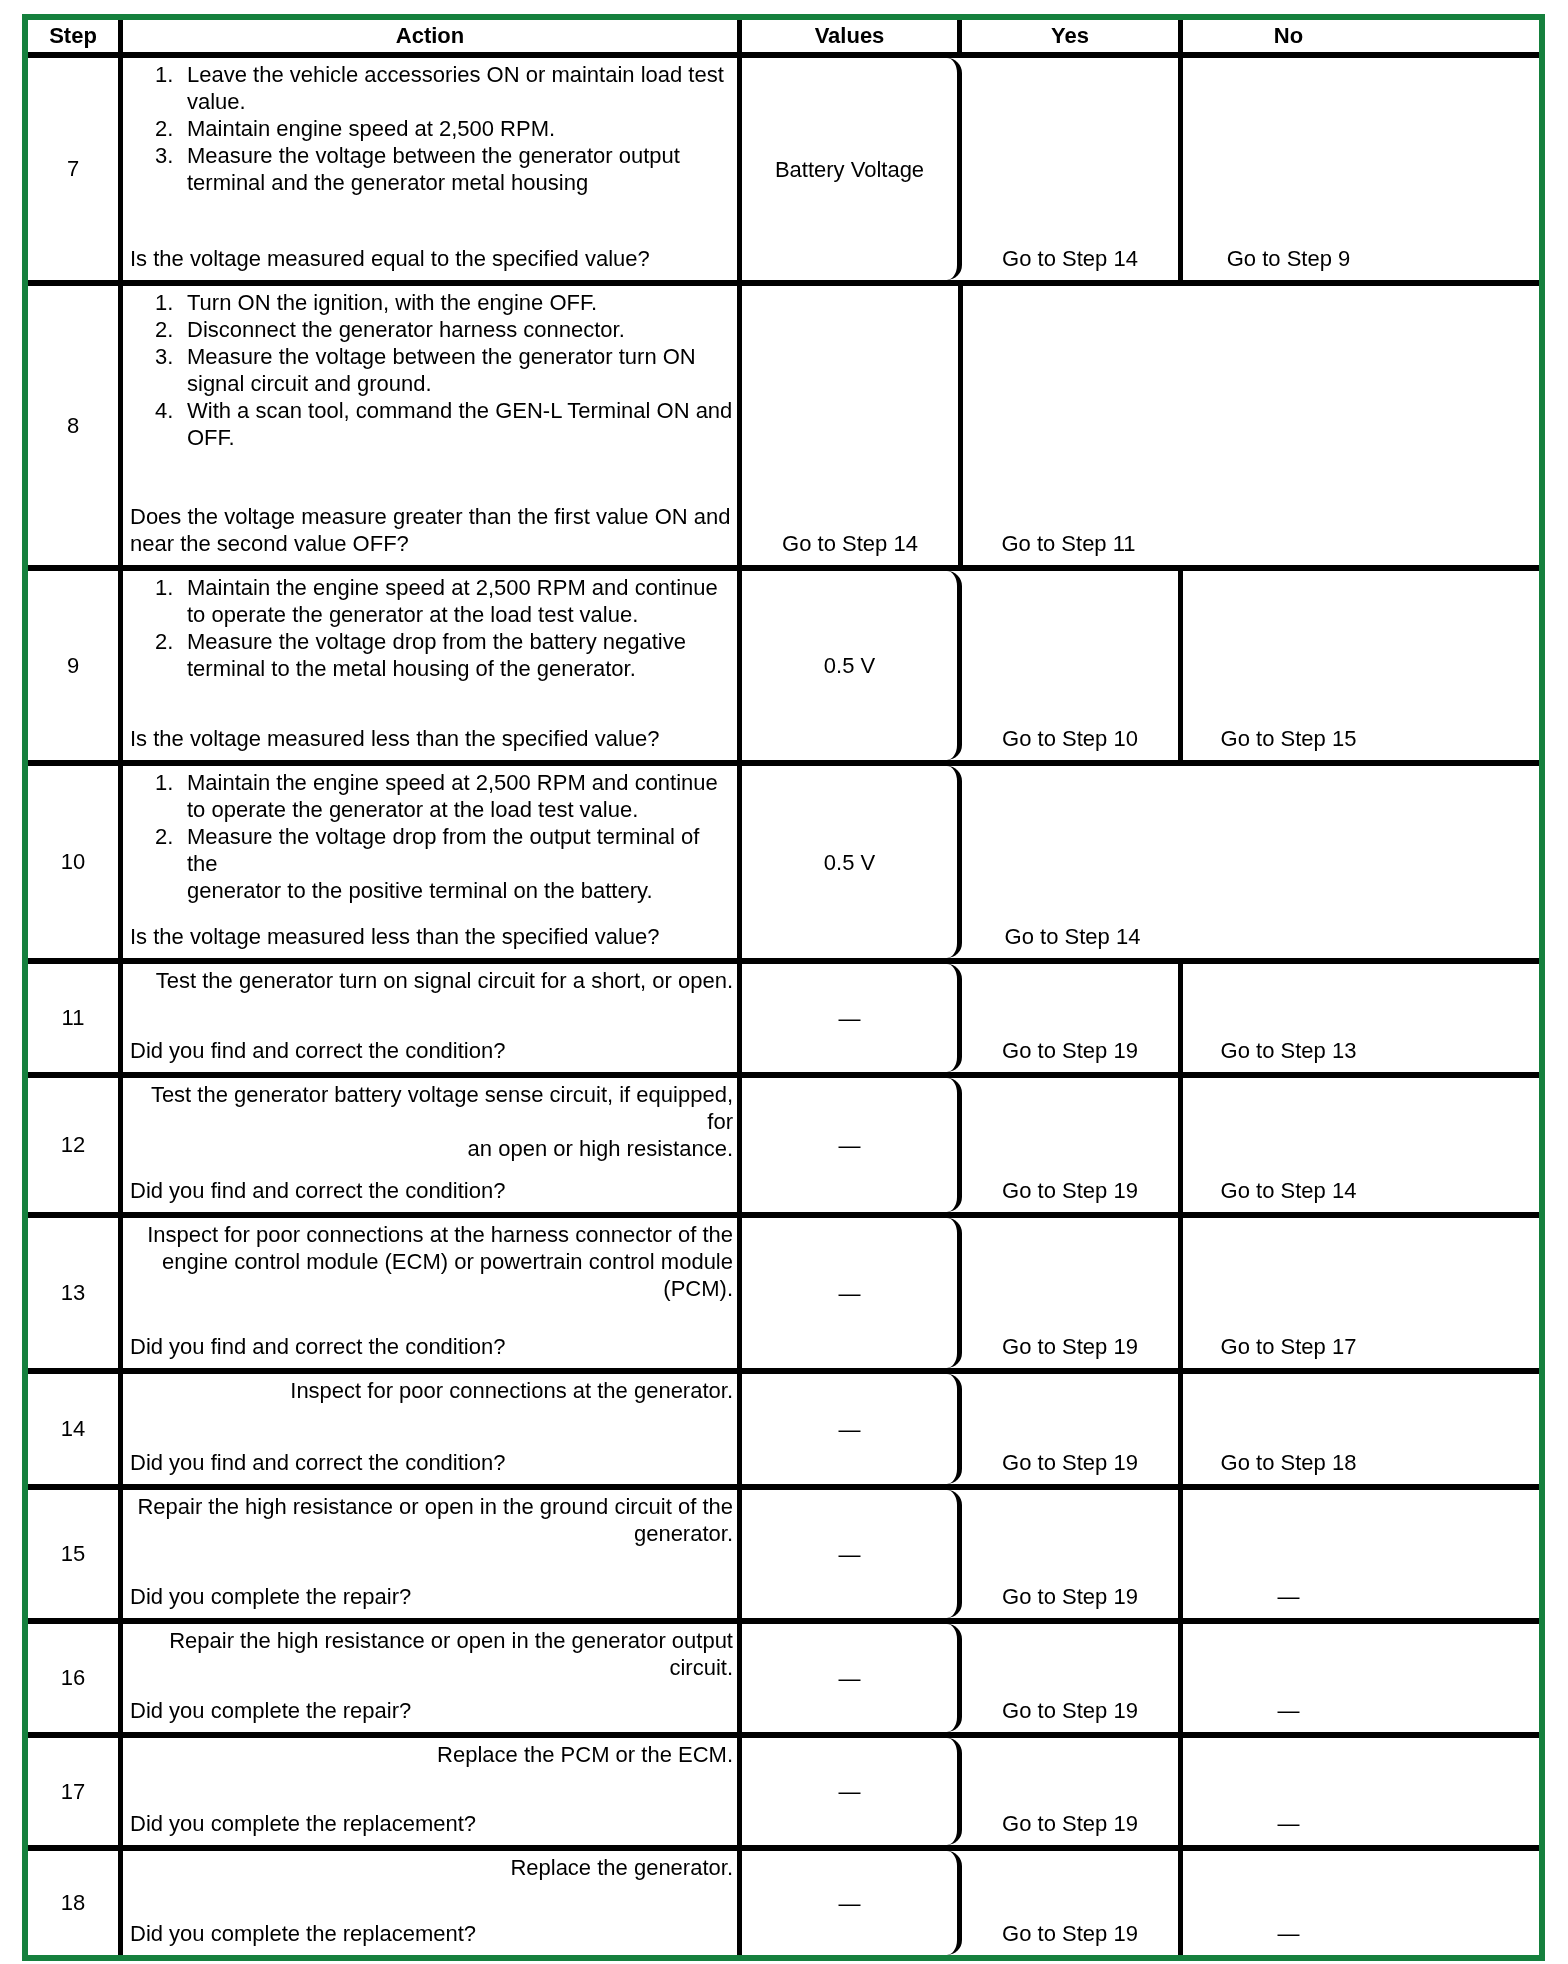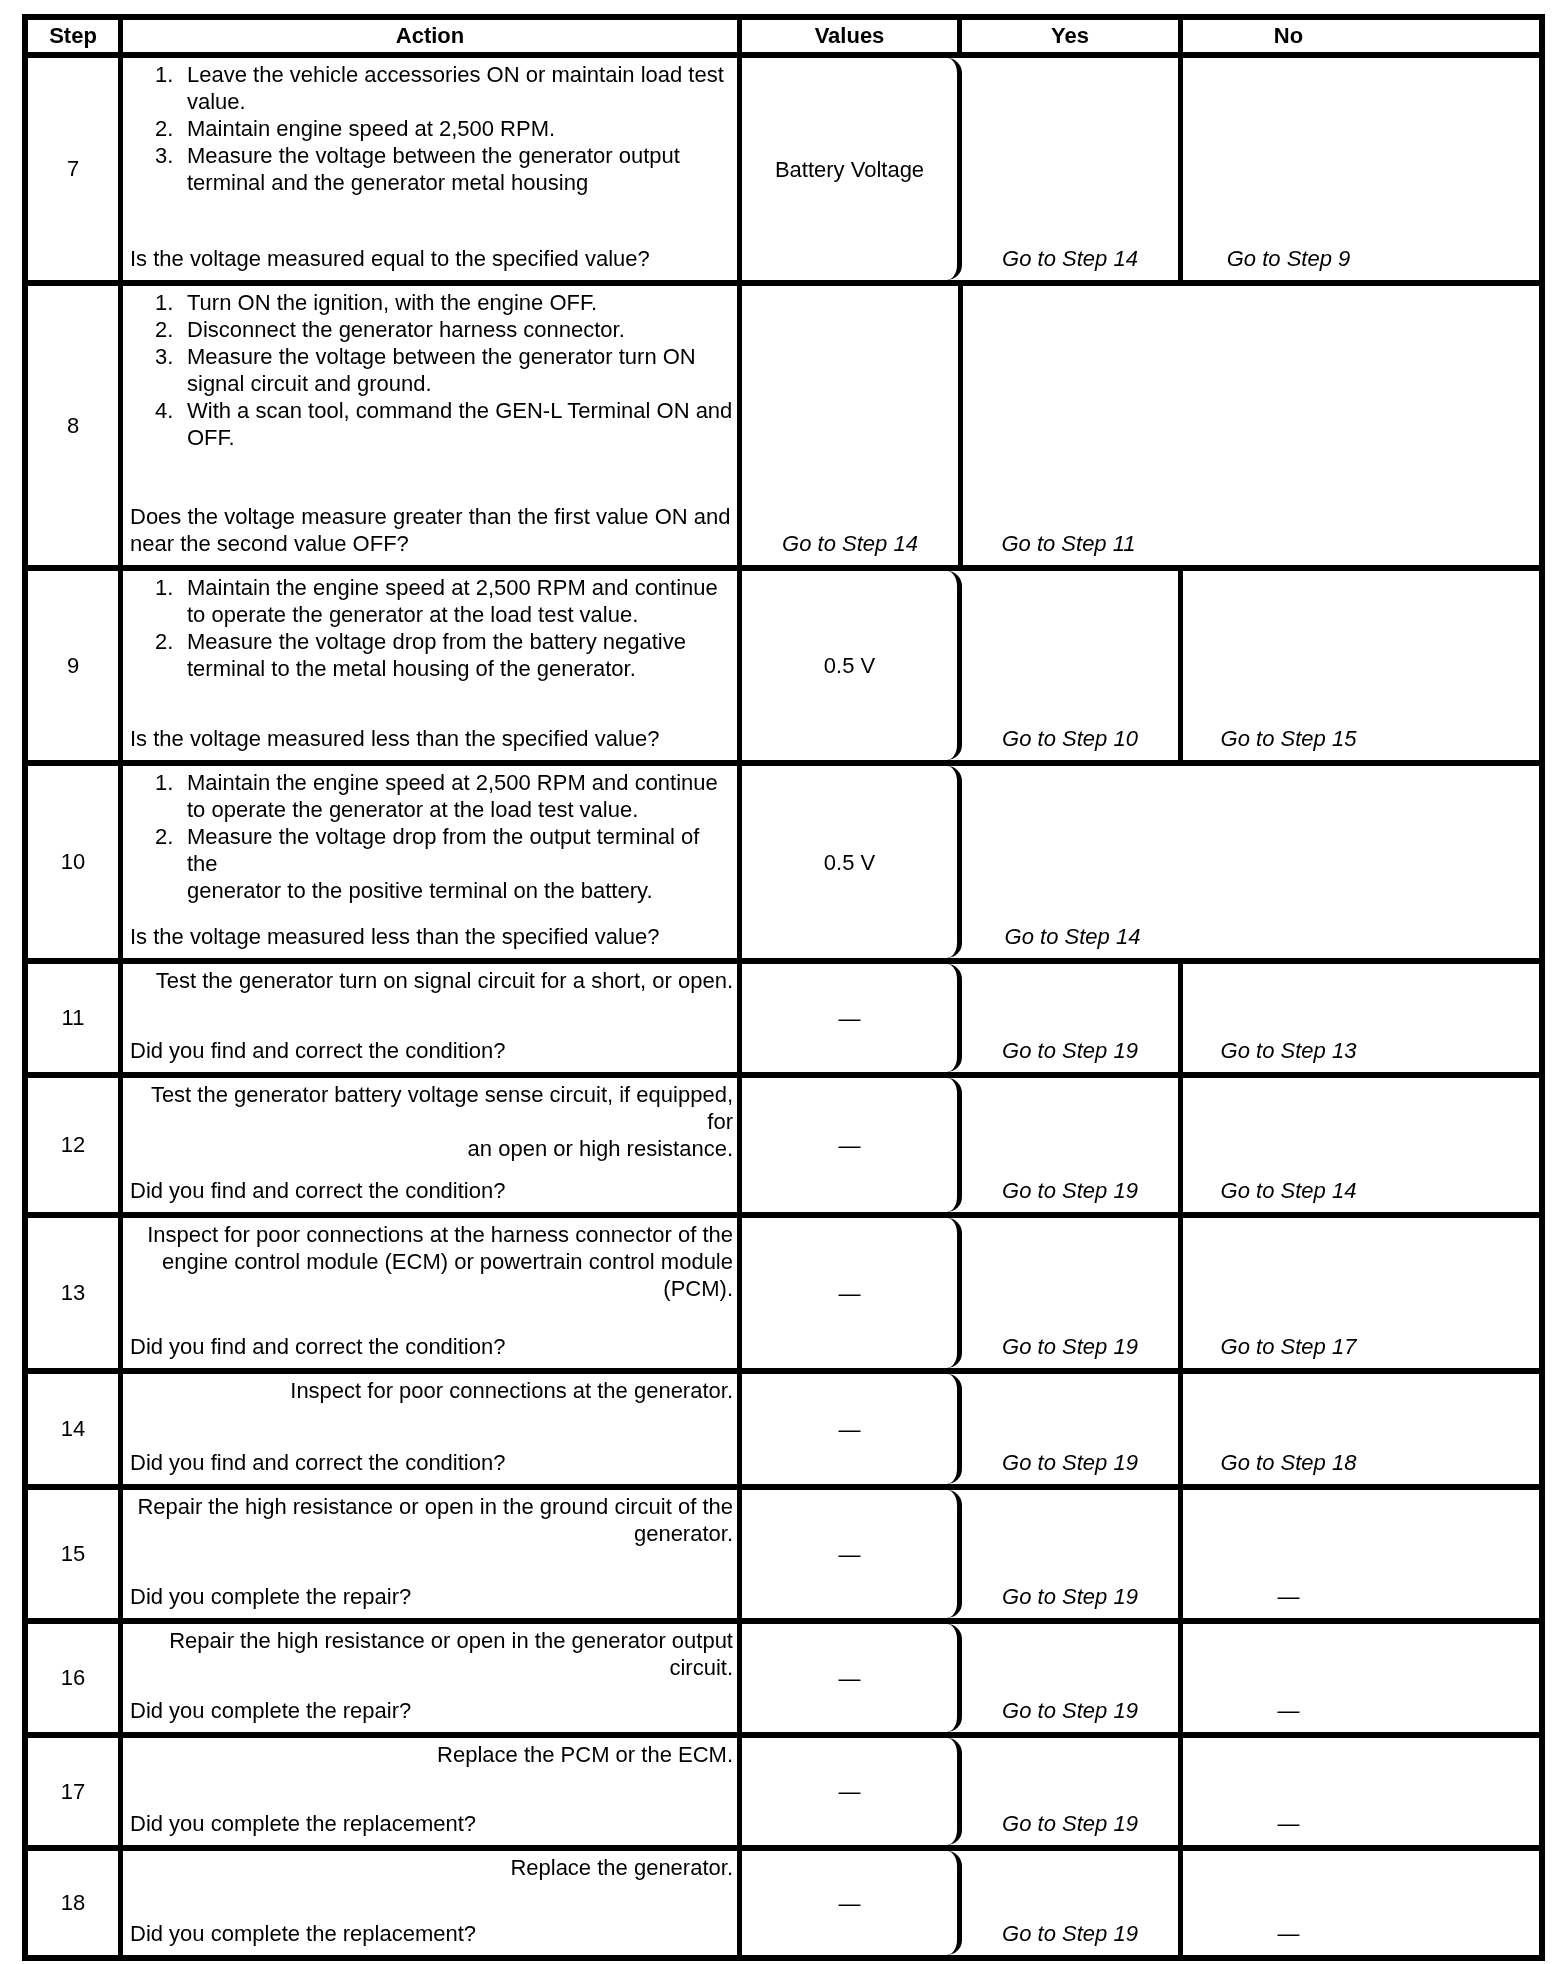--- a/index.html
+++ b/index.html
@@ -2,21 +2,21 @@
 <html><head>
 <meta charset="utf-8">
 <style>
   html, body { margin:0; padding:0; background:#ffffff; }
   body {
     width:1568px; height:1964px; position:relative;
     font-family:"Liberation Sans", sans-serif; color:#000;
   }
   .table {
     position:absolute; left:22px; top:14px; width:1523px;
-    border:6px solid #000000; box-sizing:border-box; background:#fff;
+    border:6px solid #15803d; box-sizing:border-box; background:#fff;
   }
   .row { display:flex; border-bottom:6px solid #000; box-sizing:border-box; }
   .row:last-child { border-bottom:none; }
   .cell { border-right:5px solid #000; box-sizing:border-box; overflow:hidden; }
   .cell:last-child { border-right:none; }
   .c-step   { width:95px;  flex:none; }
   .c-action { width:619px; flex:none; }
   .c-values { width:220px; flex:none; }
   .c-yes    { width:221px; flex:none; }
   .c-no     { width:211px; flex:none; }
@@ -40,21 +40,21 @@
   .action-item .txt { white-space:pre-line; }
   .action-text { white-space:pre-line; padding-left:1px;text-align:right; }
   .question { margin-top:auto; padding-left:1px; white-space:pre-line; }
 
   .values-cell {
     display:flex; flex-direction:column; align-items:center; justify-content:center;
     gap:84px; font-size:22px; line-height:27px; text-align:center;border-radius:15px;
   }
   .yes-cell, .no-cell {
     display:flex; align-items:flex-end; justify-content:center;
-    padding-bottom:8px; font-size:22px; line-height:27px; text-align:center;font-style:italic;
+    padding-bottom:8px; font-size:22px; line-height:27px; text-align:center;
   }
 </style>
 </head>
 <body>
 
 <div class="table">
 
   <div class="row header" style="height:38px">
     <div class="cell c-step">Step</div>
     <div class="cell c-action">Action</div>

